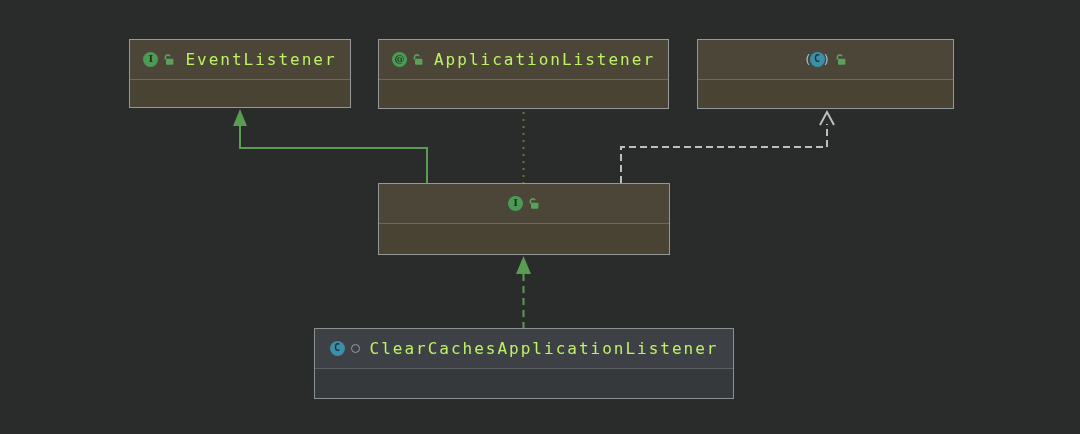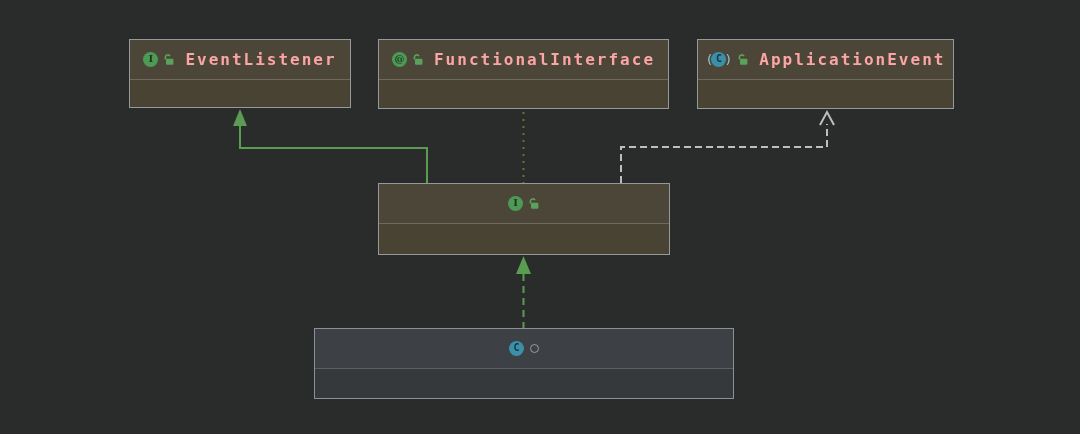--- a/index.html
+++ b/index.html
@@ -15,23 +15,22 @@
   }
   .node.lib .hdr{background:#4c4638;}
   .node.lib .bod{background:#494334;border-top:1px solid #6e695c;}
   .node.proj{border-color:#8b9093;}
   .node.proj .hdr{background:#3d4145;}
   .node.proj .bod{background:#35393c;border-top:1px solid #5b5f62;}
   .hdr{
     height:38.5px;display:flex;align-items:center;justify-content:center;
   }
   .lbl{
-    margin-left:10px;color:#fca5a5;font-size:16px;letter-spacing:2px;
+    margin-left:10px;color:#bef264;font-size:16px;letter-spacing:2px;
     white-space:nowrap;
-    font-weight:bold;
   }
   .circ{
     width:15px;height:15px;border-radius:50%;flex:0 0 auto;
     display:flex;align-items:center;justify-content:center;
     font-size:10px;font-weight:bold;line-height:1;
   }
   .circ.green{background:#4d9a57;color:#20331f;font-family:"DejaVu Serif",serif;}
   .circ.teal{background:#3c8fa8;color:#123640;}
   .paren{color:#93c4d4;font-size:13px;line-height:1;flex:0 0 auto;}
   .paren.l{margin-right:-2px;}
@@ -81,51 +80,51 @@
     <div class="bod" style="height:27px"></div>
   </div>
 
   <div class="node lib" style="left:378px;top:39px;width:291px">
     <div class="hdr">
       <span class="circ green">@</span>
       <svg class="lock" width="13" height="13" viewBox="0 0 13 13">
         <path d="M3.4 6.6 L3.4 4.4 A2.5 2.5 0 0 1 8 3.1" fill="none" stroke="#5aa15c" stroke-width="1.7"></path>
         <rect x="4" y="5.8" width="7.4" height="6" rx="1" fill="#5aa15c"></rect>
       </svg>
-      <span class="lbl">FunctionalInterface</span>
+      <span class="lbl">ApplicationListener</span>
     </div>
     <div class="bod" style="height:28px"></div>
   </div>
 
   <div class="node lib" style="left:697px;top:39px;width:257px">
     <div class="hdr">
       <span class="paren l">(</span>
       <span class="circ teal">C</span>
       <span class="paren r">)</span>
       <svg class="lock" width="13" height="13" viewBox="0 0 13 13">
         <path d="M3.4 6.6 L3.4 4.4 A2.5 2.5 0 0 1 8 3.1" fill="none" stroke="#5aa15c" stroke-width="1.7"></path>
         <rect x="4" y="5.8" width="7.4" height="6" rx="1" fill="#5aa15c"></rect>
       </svg>
-      <span class="lbl">ApplicationEvent</span>
     </div>
     <div class="bod" style="height:28px"></div>
   </div>
 
   <div class="node lib" style="left:378px;top:183px;width:292px">
     <div class="hdr">
       <span class="circ green">I</span>
       <svg class="lock" width="13" height="13" viewBox="0 0 13 13">
         <path d="M3.4 6.6 L3.4 4.4 A2.5 2.5 0 0 1 8 3.1" fill="none" stroke="#5aa15c" stroke-width="1.7"></path>
         <rect x="4" y="5.8" width="7.4" height="6" rx="1" fill="#5aa15c"></rect>
       </svg>
     </div>
     <div class="bod" style="height:30px"></div>
   </div>
 
   <div class="node proj" style="left:314px;top:328px;width:420px">
     <div class="hdr">
       <span class="circ teal">C</span>
       <span class="ring"></span>
+      <span class="lbl">ClearCachesApplicationListener</span>
     </div>
     <div class="bod" style="height:29px"></div>
   </div>
 
 </div>
 
 </body></html>

